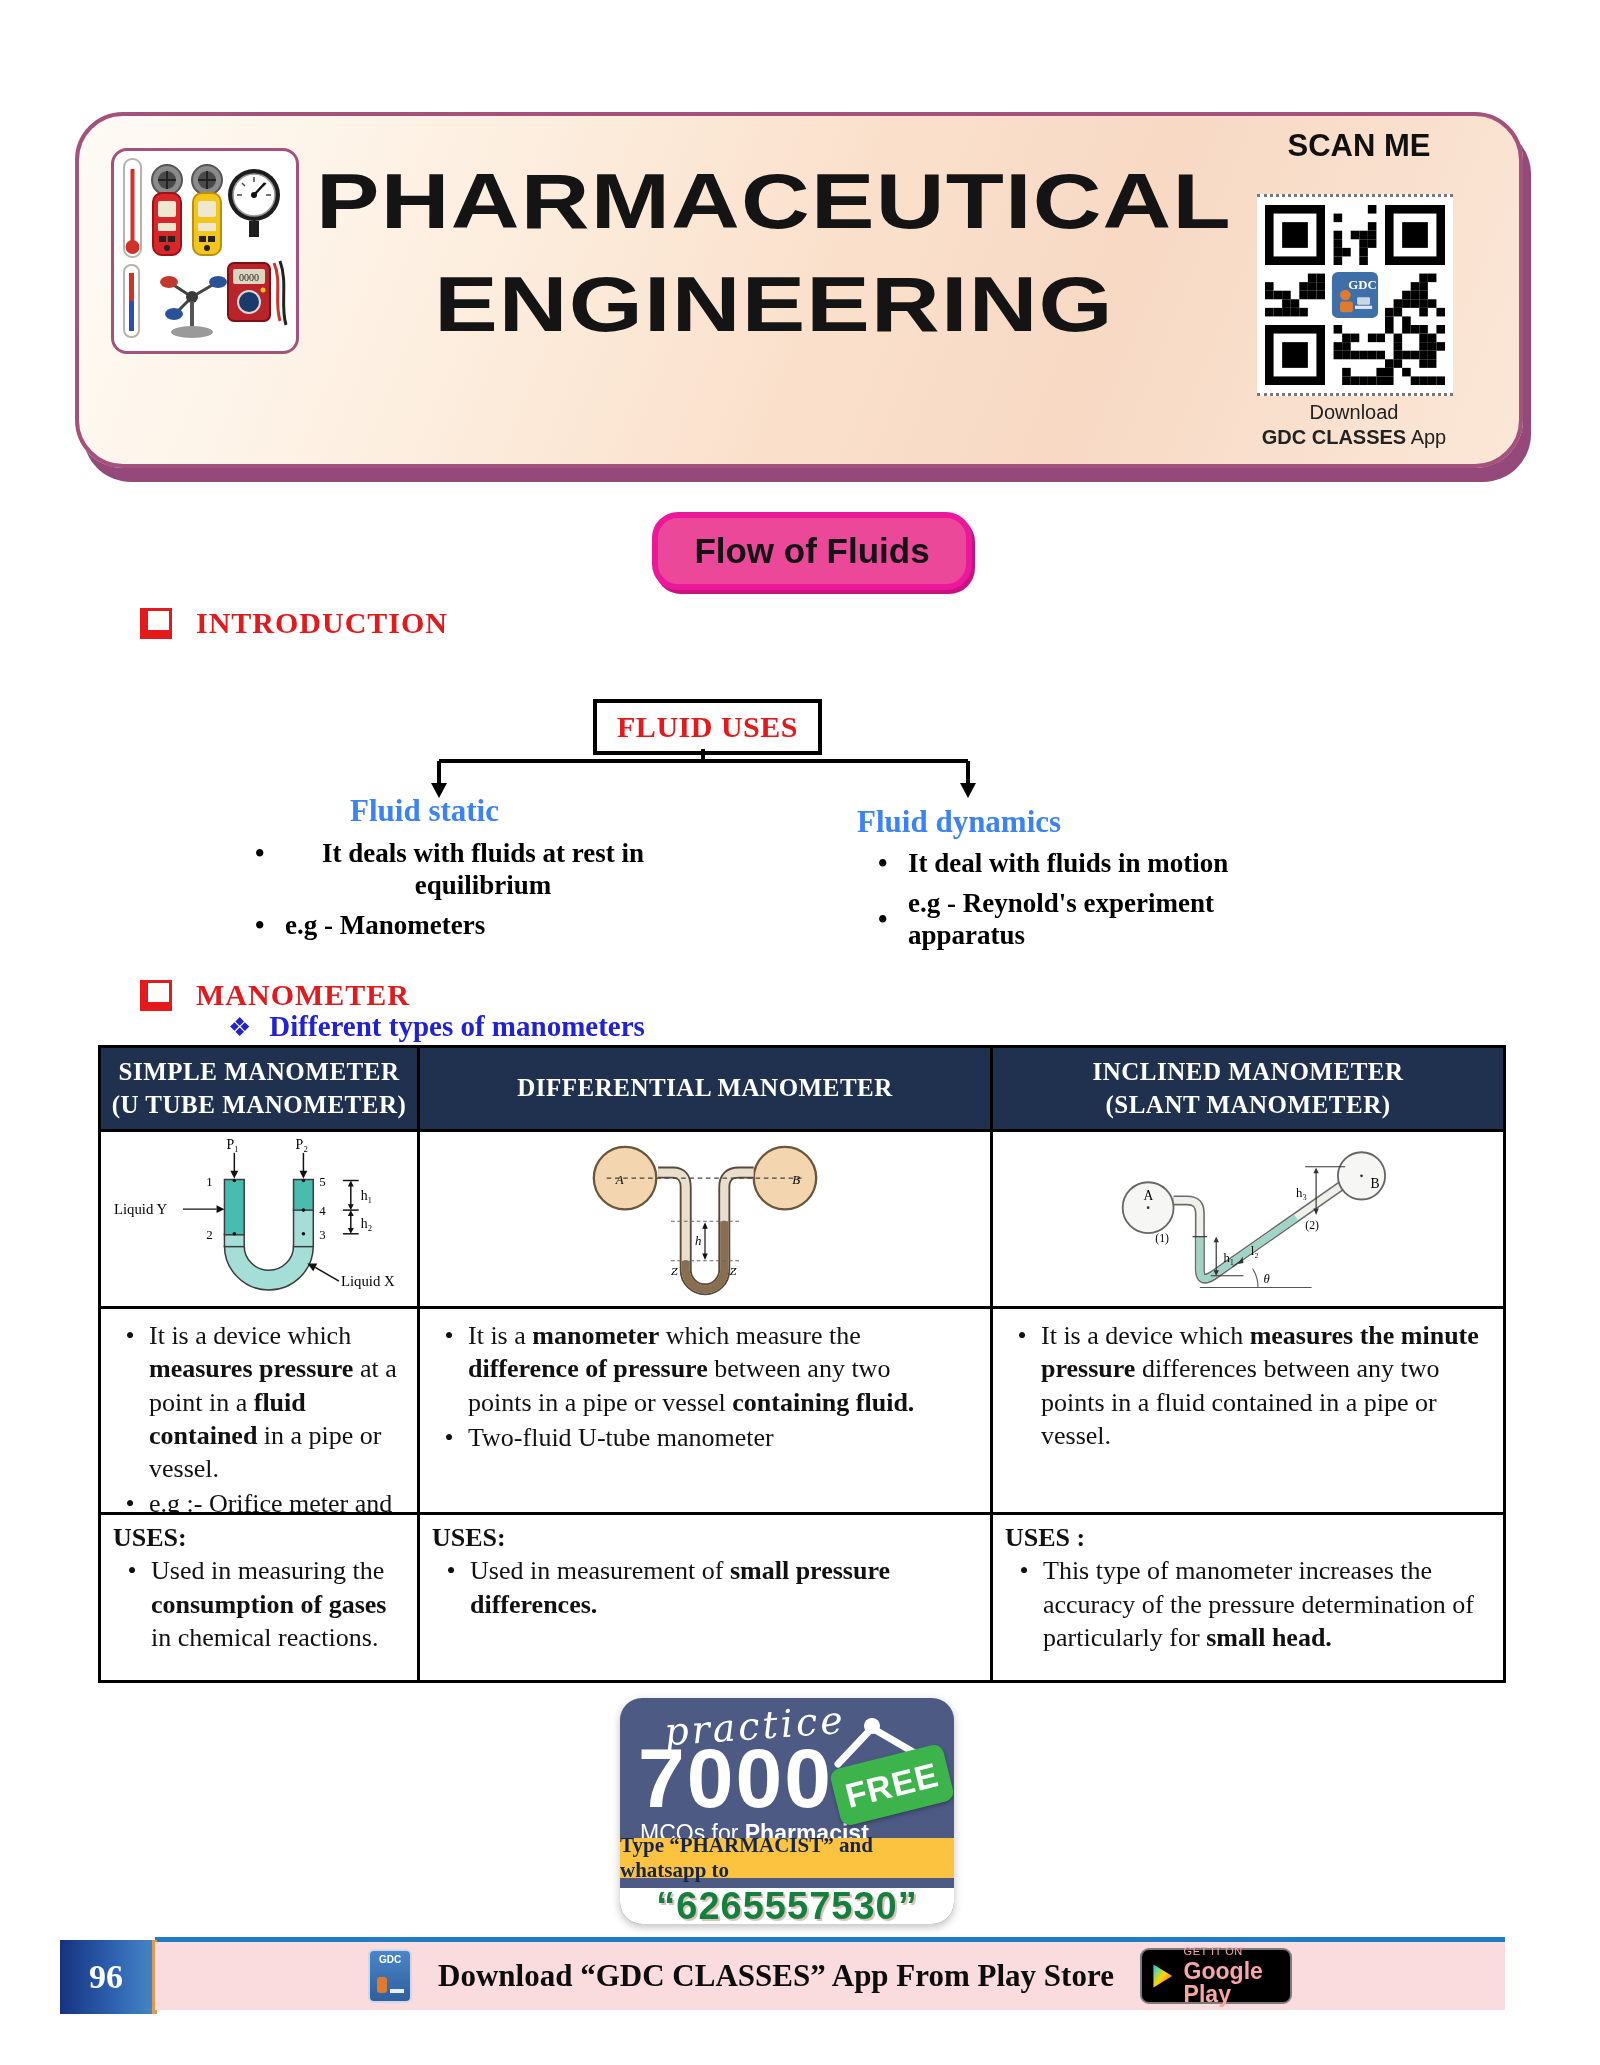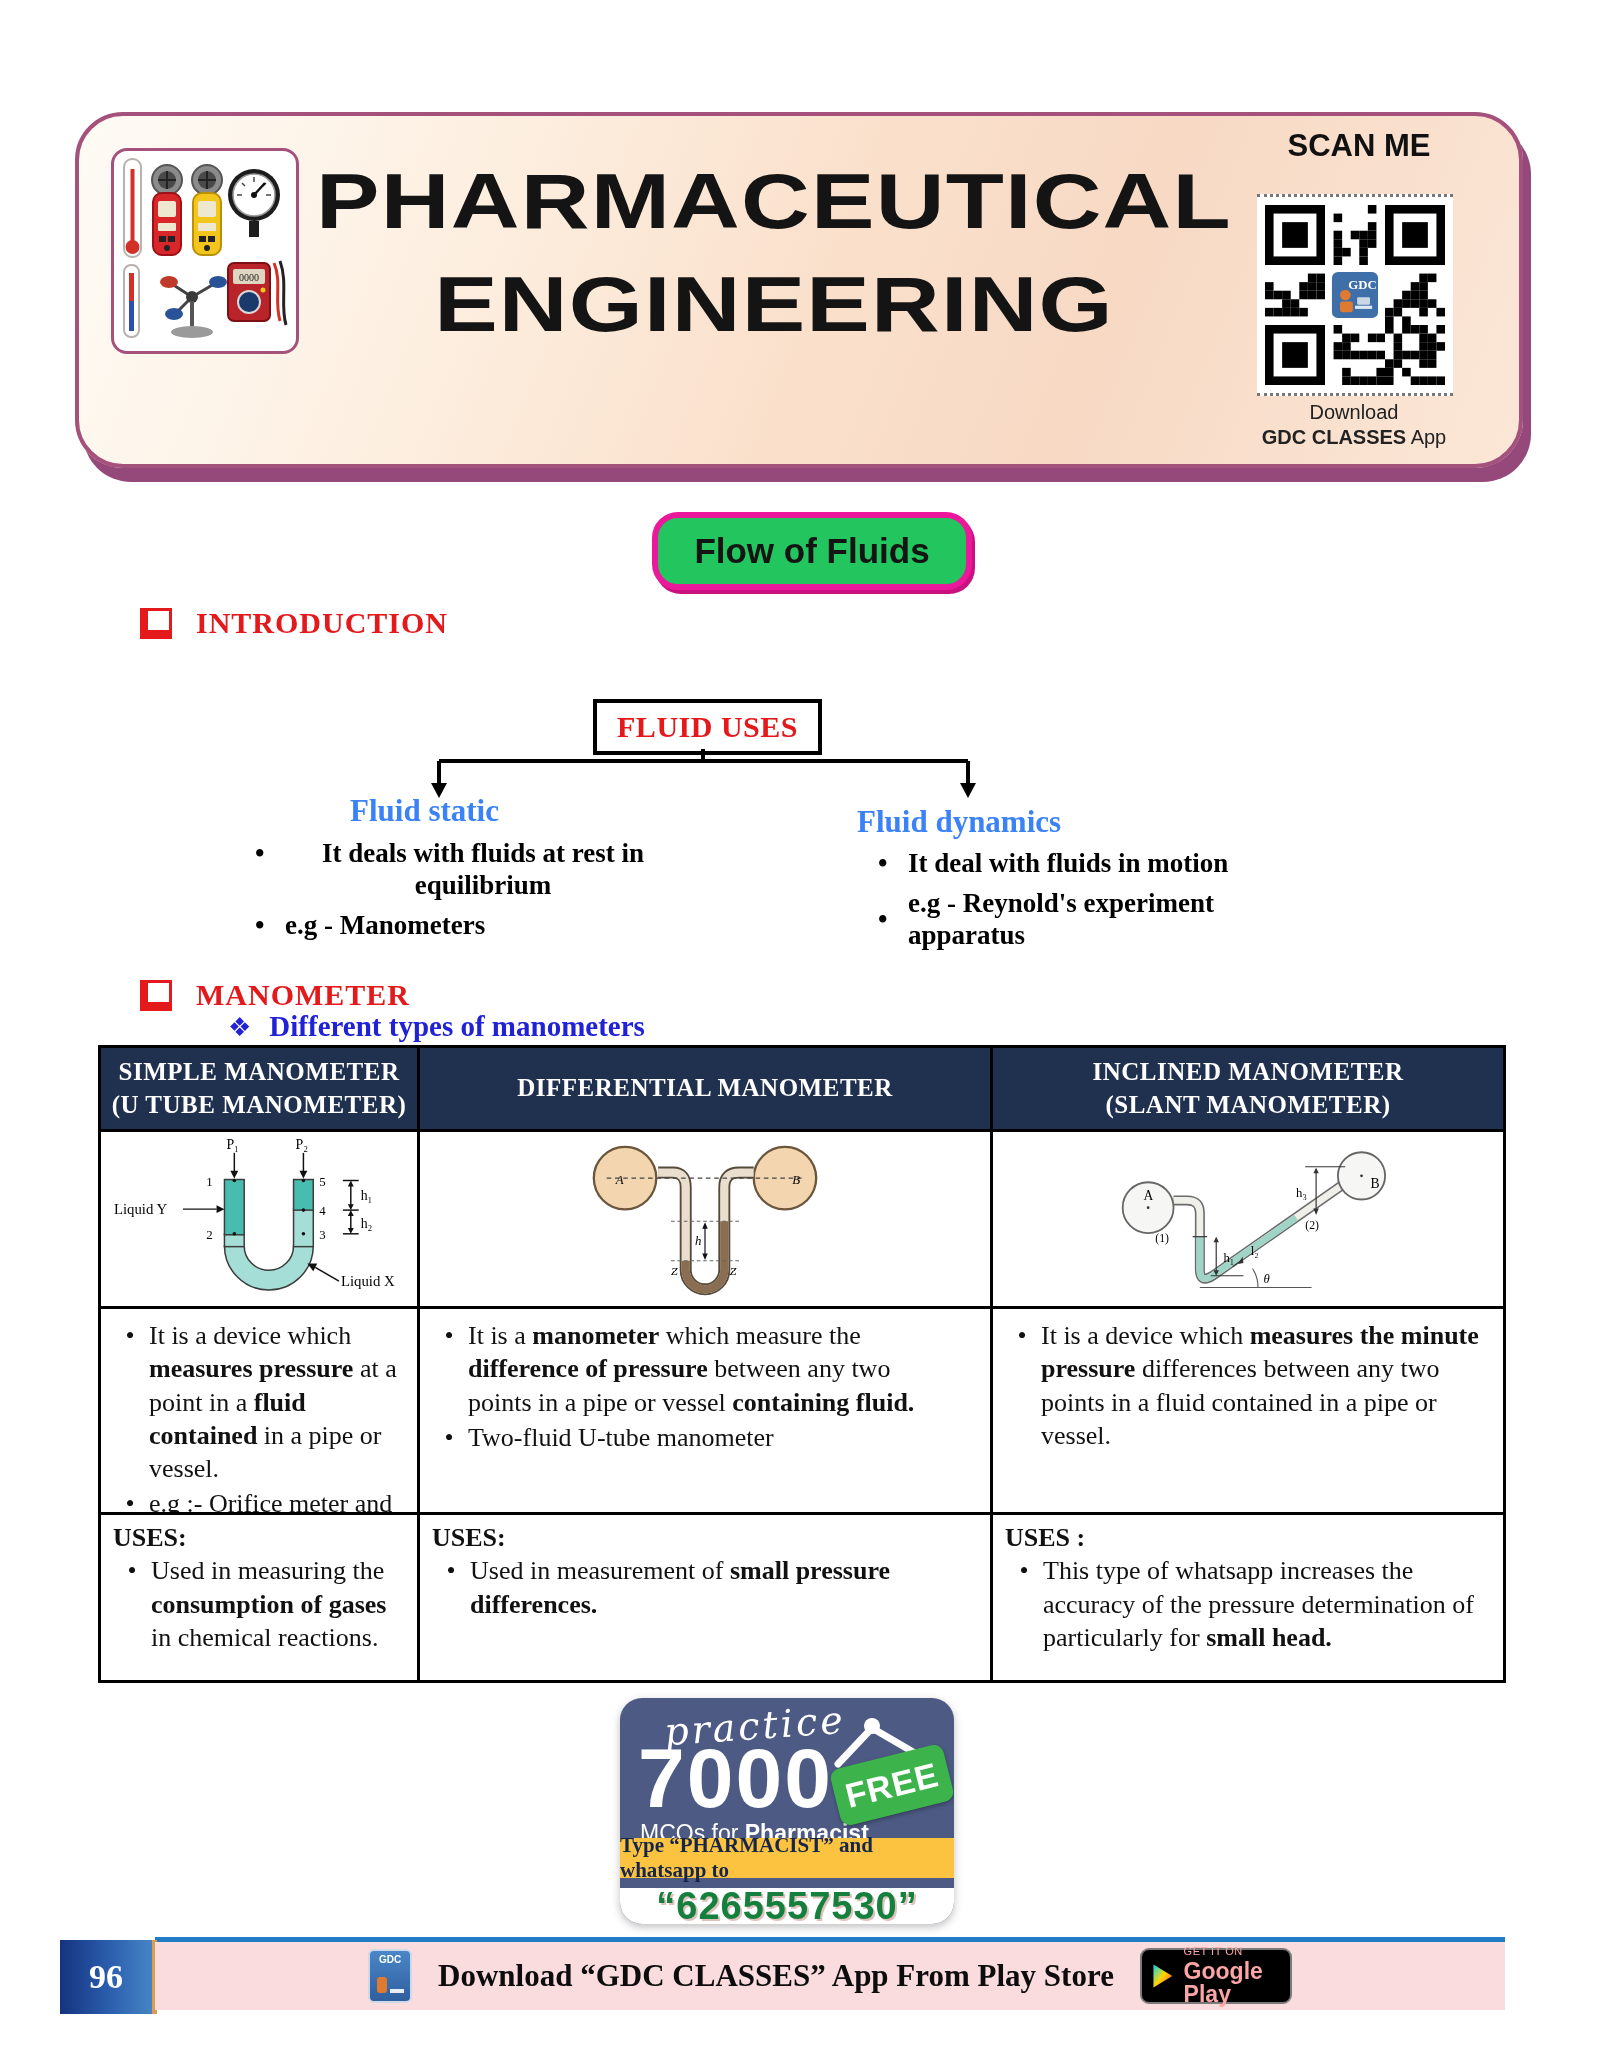--- a/index.html
+++ b/index.html
@@ -21,21 +21,21 @@
     font-family:"Liberation Sans",sans-serif;font-weight:900;font-size:31px;color:#111;}
   .qrbox{position:absolute;left:1178px;top:78px;width:196px;height:196px;background:#fff;
     border-top:3px dotted #777;border-bottom:3px dotted #777;
     display:flex;align-items:center;justify-content:center;}
   .qr-caption{position:absolute;left:1150px;top:284px;width:250px;text-align:center;
     font-family:"Liberation Sans",sans-serif;font-size:20px;line-height:1.25;color:#222;}
   .qr-caption b{font-weight:800;}
 
   
   .chapter-badge{position:absolute;left:652px;top:512px;width:308px;height:66px;
-    background:#22c55e;border:6px solid #ec189c;border-radius:26px;
+    background:#ec4899;border:6px solid #ec189c;border-radius:26px;
     display:flex;align-items:center;justify-content:center;
     font-family:"Liberation Sans",sans-serif;font-weight:900;font-size:35px;color:#141414;
     box-shadow:3px 4px 0 #c9117f;}
 
   
   .sec-head{position:absolute;display:flex;align-items:center;gap:24px;}
   .chk{display:inline-block;width:21px;height:19px;border:3px solid #e3191c;
     border-left-width:8px;border-bottom-width:9px;background:#fff;}
   .sec-head .txt{font-weight:700;font-size:30px;color:#e3191c;letter-spacing:1px;}
   .sub-head{position:absolute;display:flex;align-items:center;gap:18px;}
@@ -532,21 +532,21 @@
       <div class="uses-label">USES:</div>
       <div class="brow">
           <span class="dot"></span>
           <div style="max-width:470px;"><span>Used in measurement of </span><span style="font-weight: 700;">small pressure differences.</span></div>
         </div>
     </div>
     <div class="cell uses lc lr">
       <div class="uses-label">USES :</div>
       <div class="brow">
           <span class="dot"></span>
-          <div style="max-width:450px;"><span>This type of whatsapp increases the accuracy of the pressure determination of particularly for </span><span style="font-weight: 700;">small head.</span></div>
+          <div style="max-width:450px;"><span>This type of manometer increases the accuracy of the pressure determination of particularly for </span><span style="font-weight: 700;">small head.</span></div>
         </div>
     </div>
   </div>
 
   <div class="promo">
     <svg style="position:absolute;left:0;top:0;" width="334" height="226" viewBox="0 0 334 226">
       <line x1="252" y1="30" x2="218" y2="66" stroke="#fff" stroke-width="7" stroke-linecap="round"></line>
       <line x1="252" y1="30" x2="300" y2="58" stroke="#fff" stroke-width="7" stroke-linecap="round"></line>
       <circle cx="252" cy="28" r="8" fill="#fff"></circle>
     </svg>

